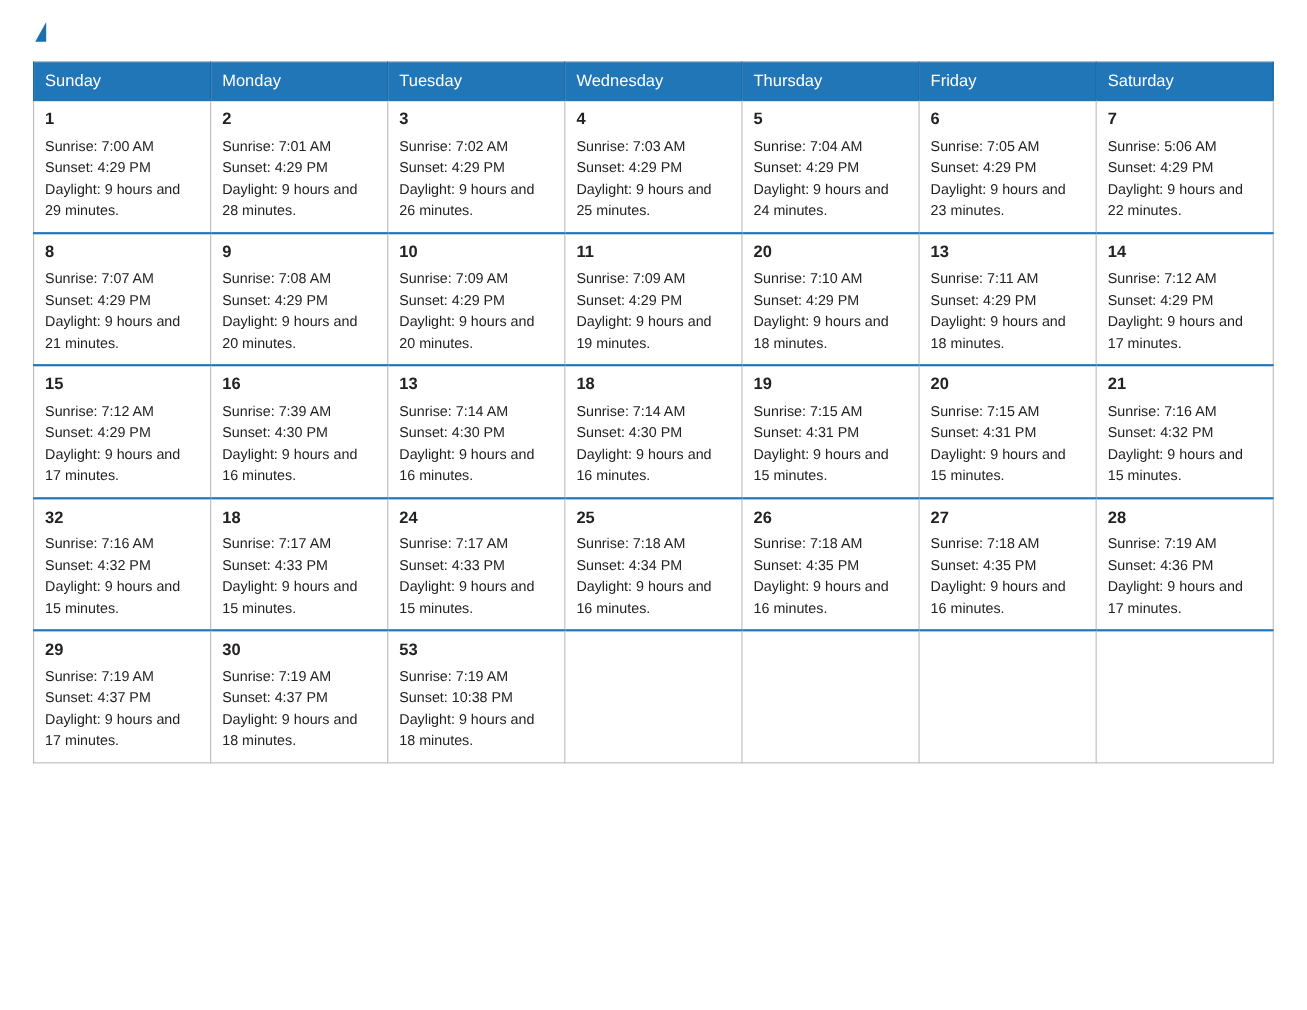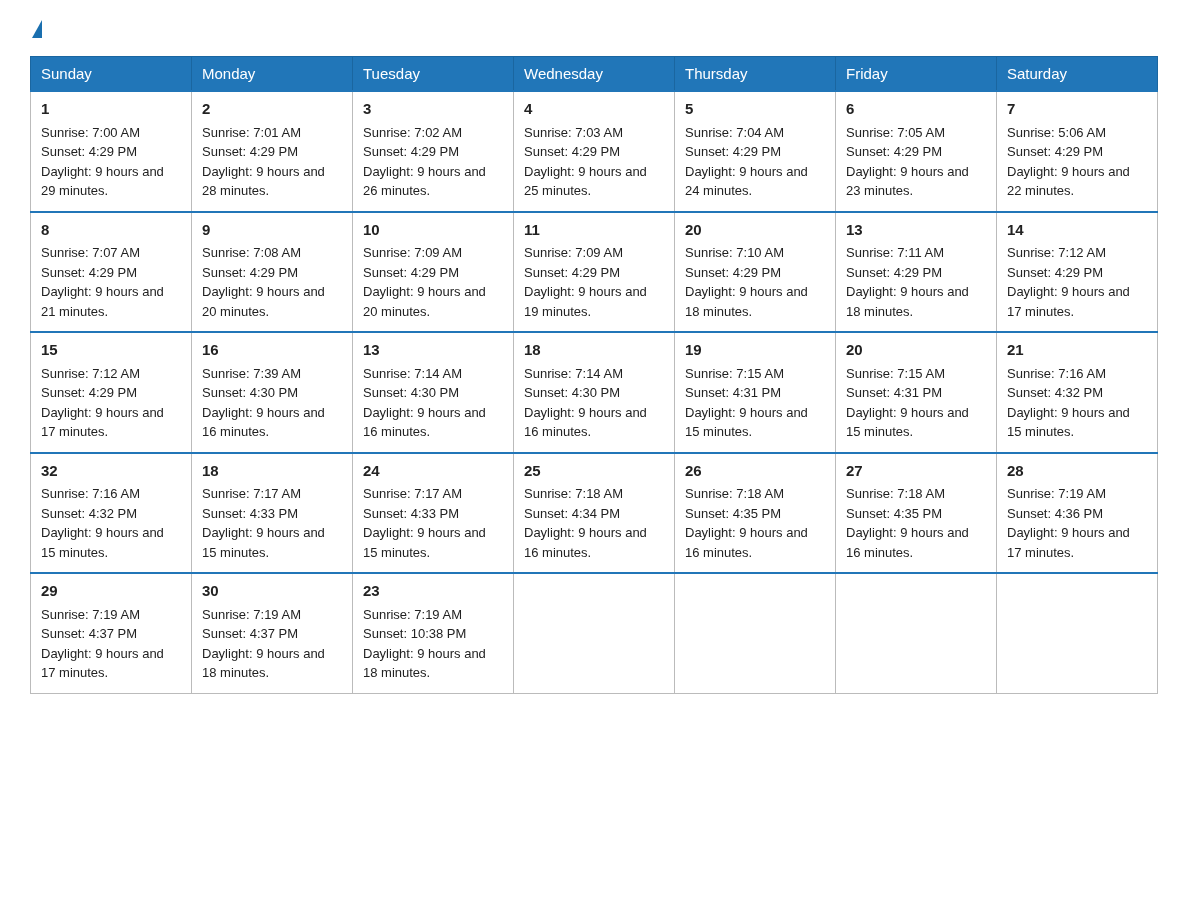--- a/index.html
+++ b/index.html
@@ -243,21 +243,21 @@
       </tr>
       <tr>
         <td><span class="day-number">29</span>
 <span class="day-info">Sunrise: 7:19 AM</span><br>
 <span class="day-info">Sunset: 4:37 PM</span><br>
 <span class="day-info">Daylight: 9 hours and 17 minutes.</span></td>
         <td><span class="day-number">30</span>
 <span class="day-info">Sunrise: 7:19 AM</span><br>
 <span class="day-info">Sunset: 4:37 PM</span><br>
 <span class="day-info">Daylight: 9 hours and 18 minutes.</span></td>
-        <td><span class="day-number">23</span>
+        <td><span class="day-number">53</span>
 <span class="day-info">Sunrise: 7:19 AM</span><br>
 <span class="day-info">Sunset: 10:38 PM</span><br>
 <span class="day-info">Daylight: 9 hours and 18 minutes.</span></td>
         <td class="empty-cell"></td>
         <td class="empty-cell"></td>
         <td class="empty-cell"></td>
         <td class="empty-cell"></td>
       </tr>
     </tbody>
 </table>

